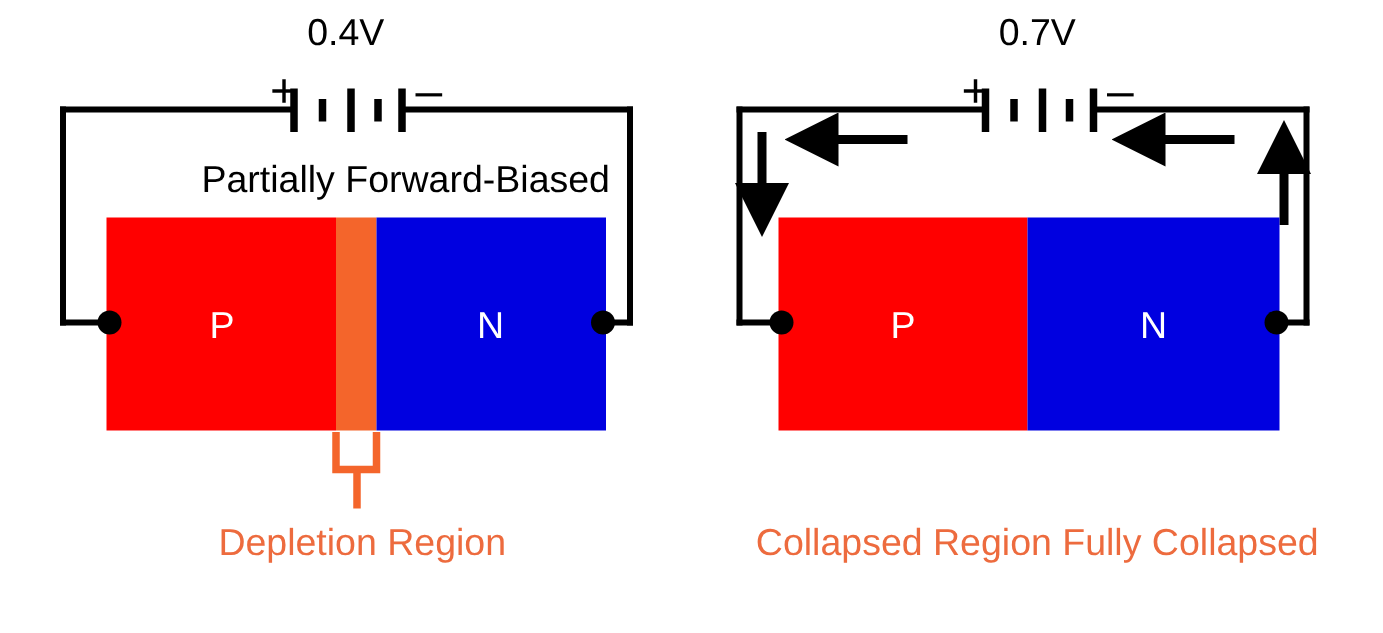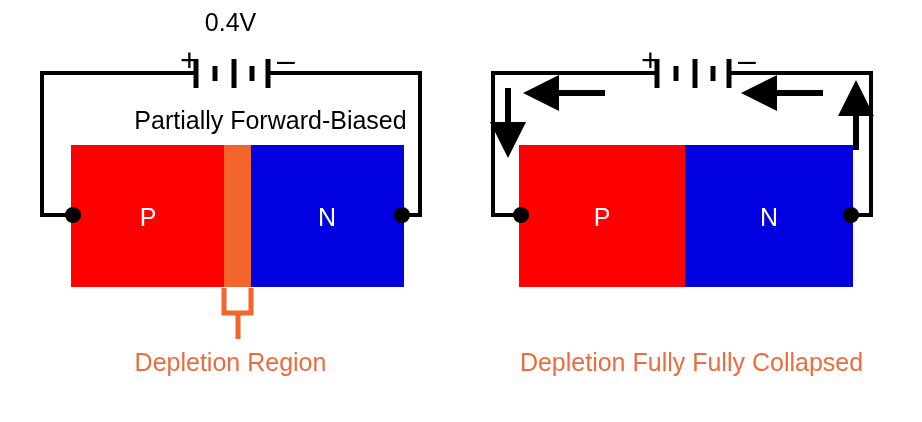--- a/index.html
+++ b/index.html
@@ -116,21 +116,21 @@
     <div class="txt voltage-label" style="top:10px;">0.4V</div>
 
     <div class="txt sign" style="left:180px; top:44px;">+</div>
     <div class="txt sign" style="left:277px; top:44px;">–</div>
 
     <div class="txt bias-label" style="top:108px;margin-left:40px;">Partially Forward-Biased</div>
 
     <div class="txt region-letter" style="left:128px; top:205px; width:40px;">P</div>
     <div class="txt region-letter" style="left:307px; top:205px; width:40px;">N</div>
 
-    <div class="caption txt" style="top:350px; color:#ed6b3e;">Depletion Region</div>
+    <div class="caption txt" style="top:350px; color:#ed6b3e;margin-left:11px;">Depletion Region</div>
   </div>
 
   <div class="panel panel-right">
 
     <svg class="svg-layer" viewBox="0 0 461 422">
       <defs>
         <marker id="arrowhead" markerWidth="6" markerHeight="6" refX="3" refY="3" orient="auto" markerUnits="strokeWidth">
           <path d="M 0 0 L 6 3 L 0 6 z" fill="#000000"></path>
         </marker>
       </defs>
@@ -159,24 +159,25 @@
         <line x1="395" y1="150" x2="395" y2="98" marker-end="url(#arrowhead)"></line>
       </g>
 
       <rect x="58" y="145" width="166" height="142" fill="#ff0000"></rect>
       <rect x="224" y="145" width="168" height="142" fill="#0000e0"></rect>
 
       <circle cx="60" cy="215" r="8" fill="#000000"></circle>
       <circle cx="390" cy="215" r="8" fill="#000000"></circle>
     </svg>
 
+    <div class="txt voltage-label" style="top:10px;">0.7V</div>
 
     <div class="txt sign" style="left:180px; top:44px;">+</div>
     <div class="txt sign" style="left:277px; top:44px;">–</div>
 
 
     <div class="txt region-letter" style="left:121px; top:205px; width:40px;">P</div>
     <div class="txt region-letter" style="left:288px; top:205px; width:40px;">N</div>
 
-    <div class="caption txt" style="top:350px; color:#ed6b3e;">Depletion Fully Fully Collapsed</div>
+    <div class="caption txt" style="top:350px; color:#ed6b3e;">Collapsed Region Fully Collapsed</div>
   </div>
 
 </div>
 
 </body></html>

